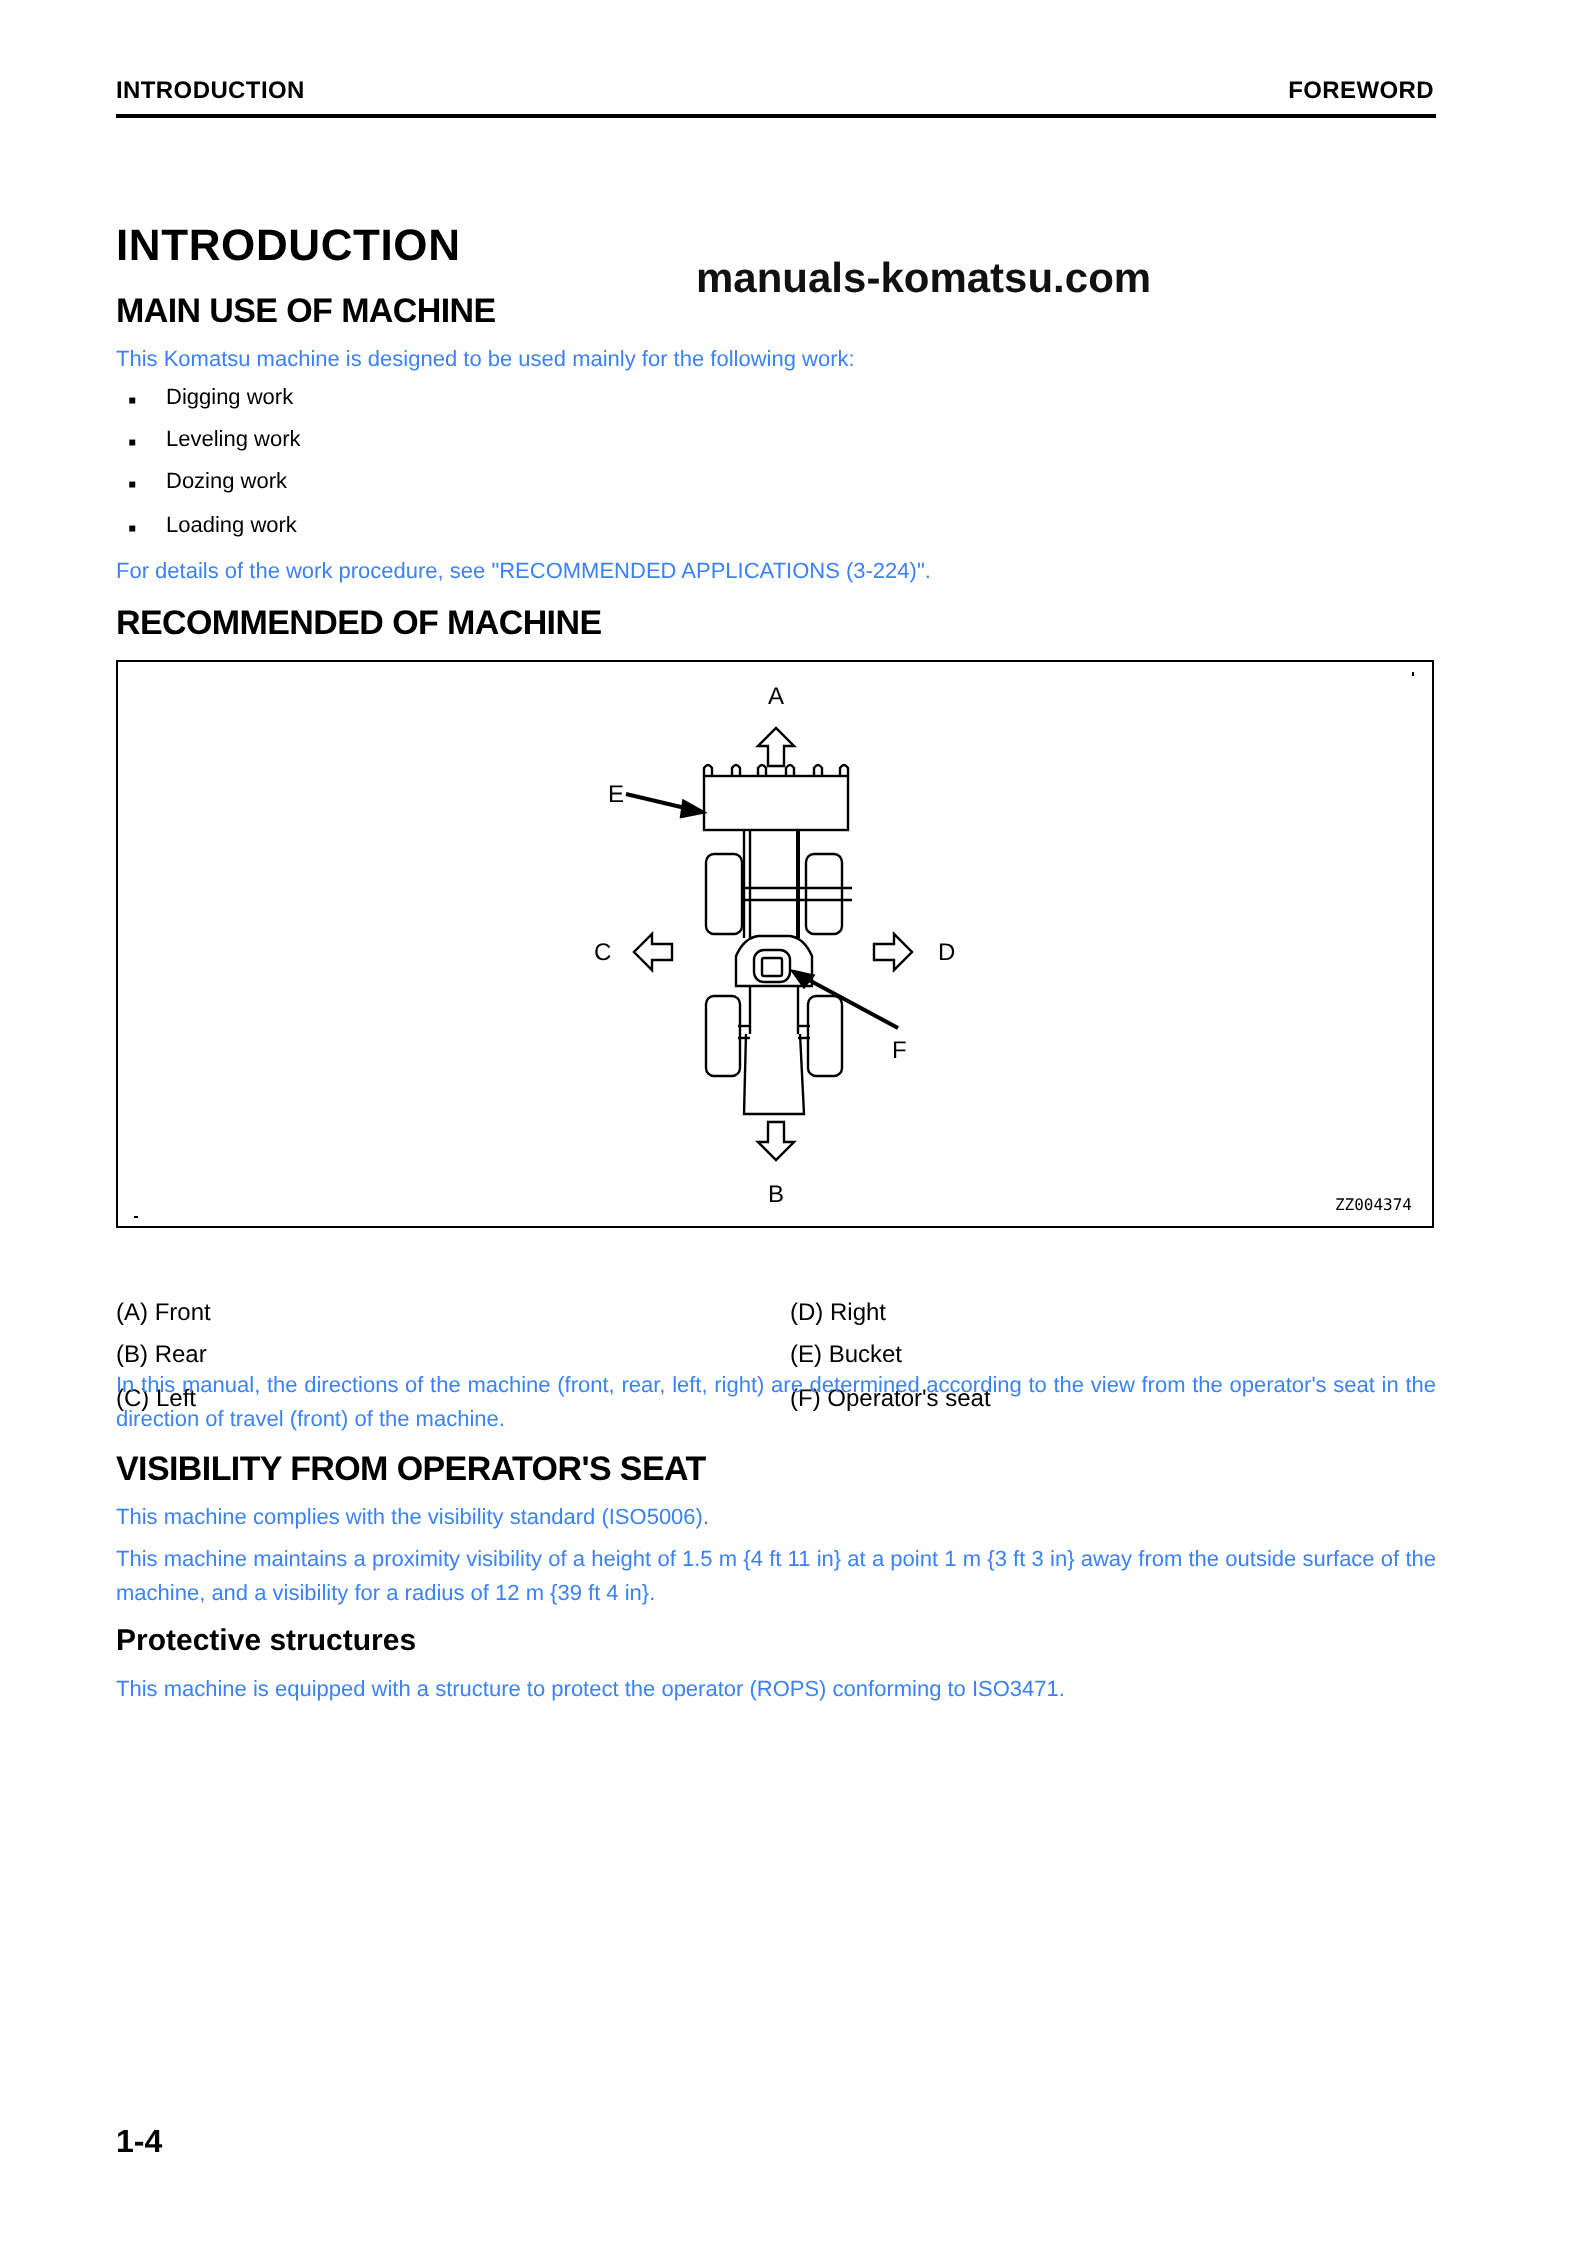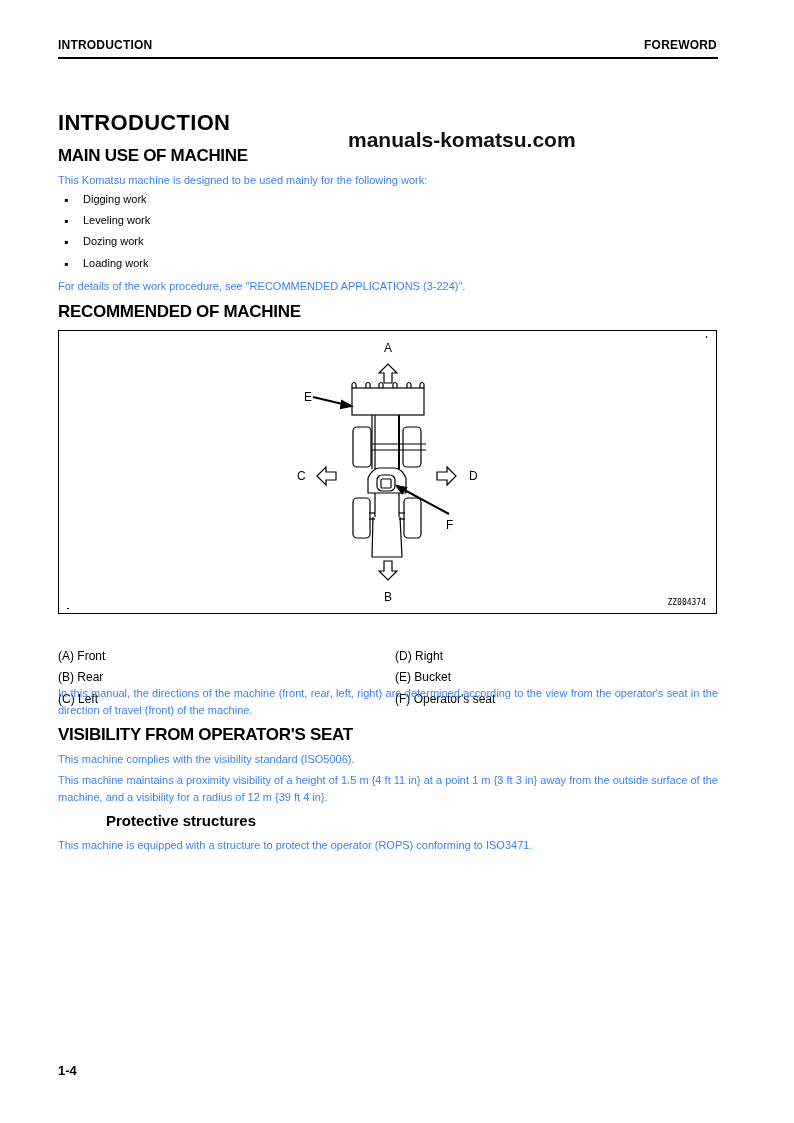--- a/index.html
+++ b/index.html
@@ -15,21 +15,21 @@
   .h2 { left:58px; font-size:17px; font-weight:bold; letter-spacing:-0.3px; }
   .h3 { left:58px; font-size:15px; font-weight:bold; }
   .p { left:58px; font-size:11px; line-height:16.5px; color:#3b82f6; }
   .just { width:660px; text-align:justify; }
   .bullet { left:64px; font-size:12px; }
   .bullet-text { left:83px; font-size:11px; }
   .figure { left:58px; top:330px; width:659px; height:284px; border:1.5px solid #000; box-sizing:border-box; }
   .fig-id { right:10px; bottom:6px; font-size:8px; font-family:"DejaVu Sans Mono", monospace; }
   .dot { width:1.5px; height:1.5px; background:#000; }
   .legend { font-size:12px;margin-top:28px; }
-  .footer { left:58px; top:1063px; font-size:13px; font-weight:bold; }
+  .footer { left:58px; top:1063px; font-size:16px; font-weight:bold; }
   svg text { font-family:"Liberation Sans", sans-serif; }
 </style>
 </head>
 <body>
 
 <div class="abs hdr hdr-left">INTRODUCTION</div>
 <div class="abs hdr hdr-right">FOREWORD</div>
 <div class="abs hdr-rule"></div>
 
 <div class="abs h1">INTRODUCTION</div>
@@ -126,16 +126,16 @@
   <div class="abs legend" style="left:58px; top:664px;">(C) Left</div>
   <div class="abs legend" style="left:395px; top:621px;">(D) Right</div>
   <div class="abs legend" style="left:395px; top:642px;">(E) Bucket</div>
   <div class="abs legend" style="left:395px; top:664px;">(F) Operator's seat</div>
 </div>
 <div class="abs p just" style="top:685px;">In this manual, the directions of the machine (front, rear, left, right) are determined according to the view from the operator's seat in the direction of travel (front) of the machine.</div>
 
 <div class="abs h2" style="top:725px;">VISIBILITY FROM OPERATOR'S SEAT</div>
 <div class="abs p" style="top:751px;">This machine complies with the visibility standard (ISO5006).</div>
 <div class="abs p just" style="top:772px;">This machine maintains a proximity visibility of a height of 1.5 m {4 ft 11 in} at a point 1 m {3 ft 3 in} away from the outside surface of the machine, and a visibility for a radius of 12 m {39 ft 4 in}.</div>
-<div class="abs h3" style="top:812px;margin-left:48px;">Protective structures</div>
+<div class="abs h3" style="top:812px;">Protective structures</div>
 <div class="abs p" style="top:837px;">This machine is equipped with a structure to protect the operator (ROPS) conforming to ISO3471.</div>
 
 <div class="abs footer">1-4</div>
 
 </body></html>

